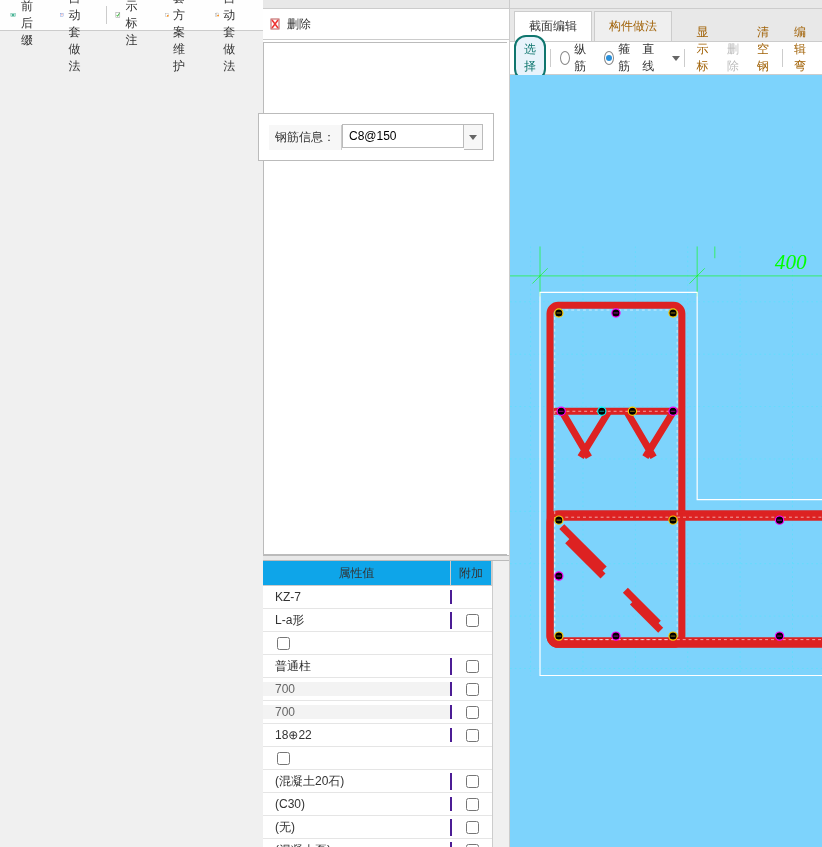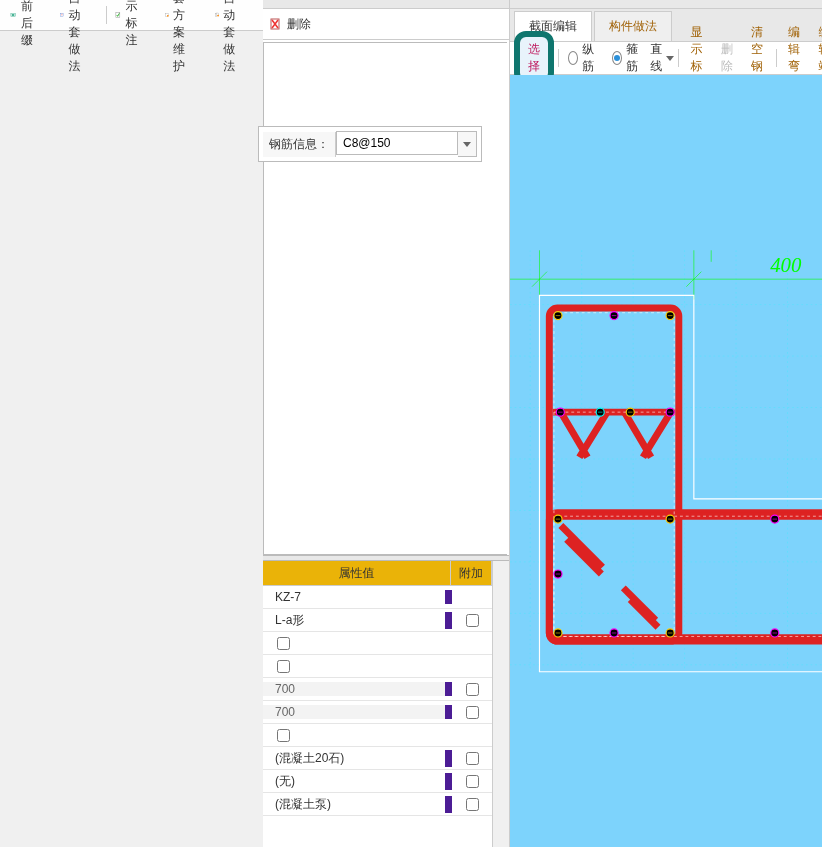--- a/index.html
+++ b/index.html
@@ -11,46 +11,46 @@
 .below{flex:1;display:flex;min-height:0}
 .left-col{width:246px;display:flex;flex-direction:column;background:#fff;border-right:1px solid #ccc}
 .top-strip{height:8px;background:#e8e8e8;border-bottom:1px solid #ccc}
 .left-toolbar{height:30px;border-bottom:1px solid #ccc;display:flex;align-items:center;padding:0 6px}
 .left-toolbar .lbtn{display:flex;align-items:center;cursor:pointer}
 .left-toolbar .lbtn svg{width:14px;height:14px;margin-right:4px}
 .tree-area{flex:1;background:#fff;border:1px solid #bbb;margin:2px 2px 0 0;border-right:none}
 .splitter-h{height:4px;background:#e8e8e8;border-top:1px solid #bbb;border-bottom:1px solid #bbb;cursor:row-resize}
 .prop-wrap{height:286px;display:flex}
 .prop-table{flex:1;overflow:hidden}
-.prop-header{display:flex;background:#eab308;border-bottom:1px solid #ccc;height:24px}
+.prop-header{display:flex;background:#0ea5e9;border-bottom:1px solid #ccc;height:24px}
 .prop-header .ph{border-right:1px solid #ccc;display:flex;align-items:center;justify-content:center}
 .ph-val{flex:1}
 .ph-ext{width:40px}
 .prop-rows{}
 .prow{display:flex;height:22px;border-bottom:1px solid #e5e5e5;align-items:center}
-.prow .pval{flex:1;padding:0 12px;border-right:7px solid #4c1d95;overflow:hidden;white-space:nowrap}
+.prow .pval{flex:1;padding:0 12px;border-right:2px solid #4c1d95;overflow:hidden;white-space:nowrap}
 .prow .pval.ro{background:#f3f3f3;color:#666}
 .prow .pext{width:40px;display:flex;justify-content:center}
 .prow .pext input{margin:0}
 .vscroll{width:16px;background:#f0f0f0;border-left:1px solid #ccc}
 .right-col{flex:1;display:flex;flex-direction:column;min-width:0;background:#fff}
 .tabs{height:32px;background:#e8e8e8;border-bottom:1px solid #ccc;display:flex;align-items:flex-end;padding-left:4px}
 .tab{padding:6px 14px;border:1px solid #ccc;border-bottom:none;background:#efefef;margin-right:2px;cursor:pointer;color:#a16207}
 .tab.active{background:#fff;color:#333}
 .edit-toolbar{height:32px;border-bottom:1px solid #ccc;display:flex;align-items:center;padding:0 4px;gap:2px}
 .ebtn{padding:4px 8px;cursor:pointer;color:#a16207}
-.ebtn.sel{border:6px solid #0f766e;background:#e8f3fb;color:#be185d;border-radius:12px}
+.ebtn.sel{border:2px solid #0f766e;background:#e8f3fb;color:#0f766e;border-radius:12px}
 .ebtn.dis{color:#bbb;cursor:default}
 .radio{display:flex;align-items:center;gap:4px;padding:0 6px;cursor:pointer}
 .radio .dot{width:12px;height:12px;border:1px solid #888;border-radius:50%;display:flex;align-items:center;justify-content:center}
 .radio .dot.on::after{content:"";width:6px;height:6px;background:#2b90d9;border-radius:50%}
-.dd{display:flex;align-items:center;gap:4px;cursor:pointer}
+.dd{display:flex;align-items:center;gap:18px;cursor:pointer}
 .dd .caret{width:0;height:0;border-left:4px solid transparent;border-right:4px solid transparent;border-top:5px solid #666}
 .vline{width:1px;height:18px;background:#ccc;margin:0 2px}
-.info-row{position:absolute;left:258px;top:126px;z-index:2;display:flex;align-items:center;background:#fff;border:1px solid #bbb;padding:4px}
+.info-row{position:absolute;left:258px;top:113px;z-index:2;display:flex;align-items:center;background:#fff;border:1px solid #bbb;padding:10px}
 .info-row .lbl{padding:4px 6px;background:#f7f7f7;border-right:1px solid #ccc}
 .info-row .sel{display:flex;align-items:flex-start}
 .info-row input{border:1px solid #bbb;height:22px;width:108px;padding:0 6px;font-size:12px}
 .info-row .ddl{width:18px;height:24px;border:1px solid #bbb;border-left:none;display:flex;align-items:center;justify-content:center;background:#f7f7f7}
 .canvas-wrap{flex:1;position:relative;background:#7dd3fc;overflow:hidden}
 svg.canvas{width:100%;height:100%}
 .dim{font-family:"Times New Roman",serif;font-style:italic;font-size:36px;fill:#0f0}
 </style>
 </head>
 <body>
@@ -130,43 +130,56 @@
                 <div class="pext">
                   <input type="checkbox" style="">
                 </div>
               </div>
               <div class="prow">
                 <div class="pext">
                   <input type="checkbox" style="">
                 </div>
               </div>
               <div class="prow">
+                <div class="pval">普通柱</div>
                 <div class="pext">
                   <input type="checkbox" style="">
                 </div>
               </div>
               <div class="prow">
                 <div class="pval ro">700</div>
                 <div class="pext">
                   <input type="checkbox" style="">
                 </div>
               </div>
               <div class="prow">
                 <div class="pval ro">700</div>
                 <div class="pext">
                   <input type="checkbox" style="">
                 </div>
               </div>
               <div class="prow">
+                <div class="pval">18⊕22</div>
+                <div class="pext">
+                  <input type="checkbox" style="">
+                </div>
+              </div>
+              <div class="prow">
                 <div class="pext">
                   <input type="checkbox" style="">
                 </div>
               </div>
               <div class="prow">
                 <div class="pval">(混凝土20石)</div>
+                <div class="pext">
+                  <input type="checkbox" style="">
+                </div>
+              </div>
+              <div class="prow">
+                <div class="pval">(C30)</div>
                 <div class="pext">
                   <input type="checkbox" style="">
                 </div>
               </div>
               <div class="prow">
                 <div class="pval">(无)</div>
                 <div class="pext">
                   <input type="checkbox" style="">
                 </div>
               </div>

